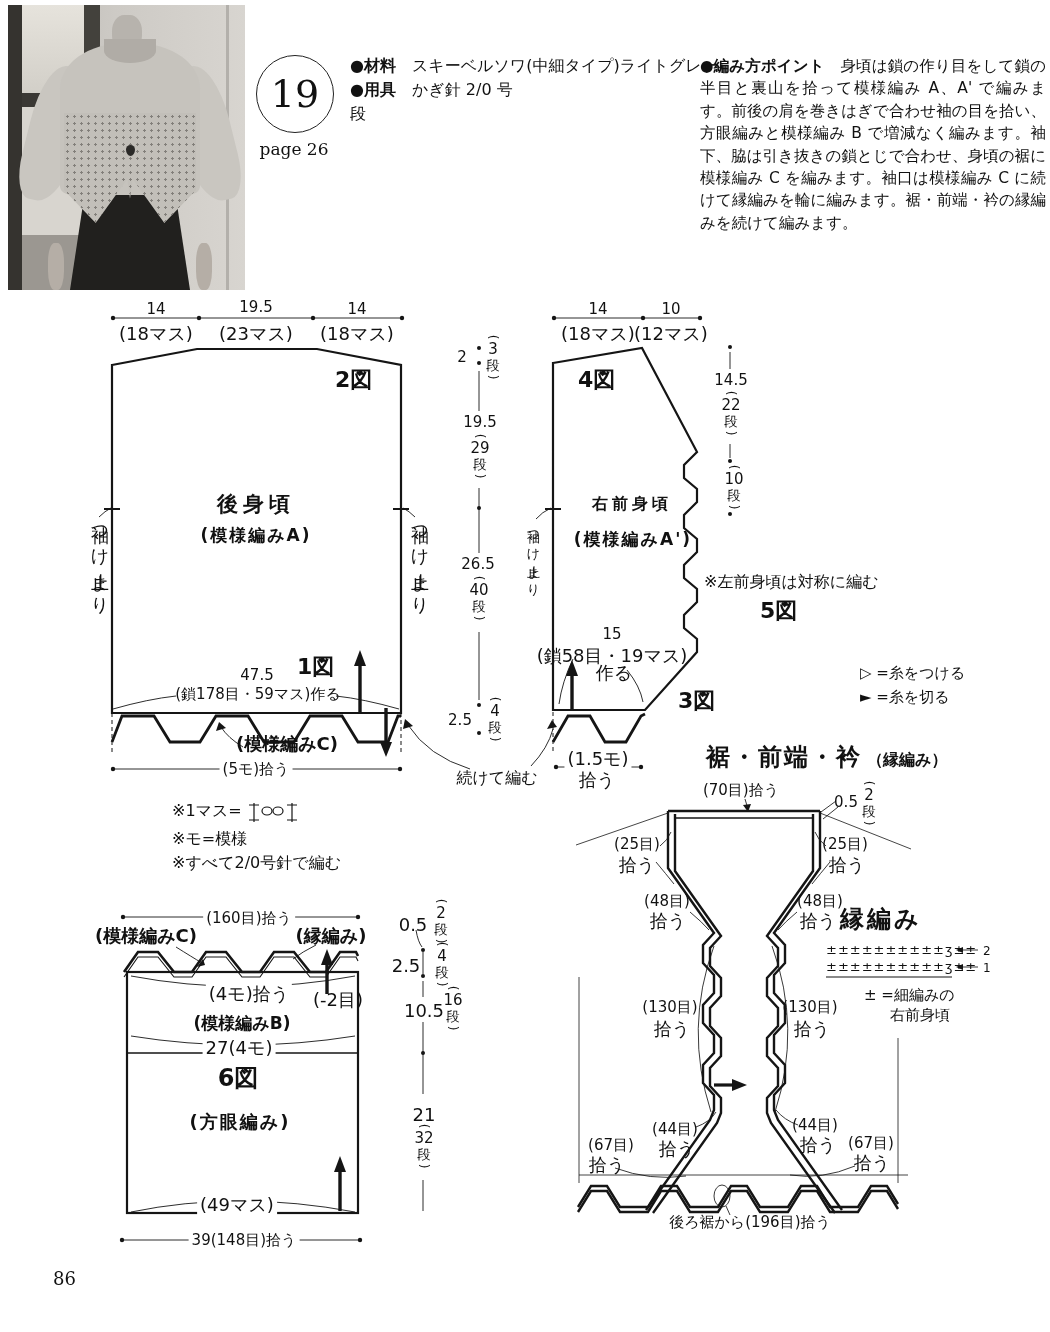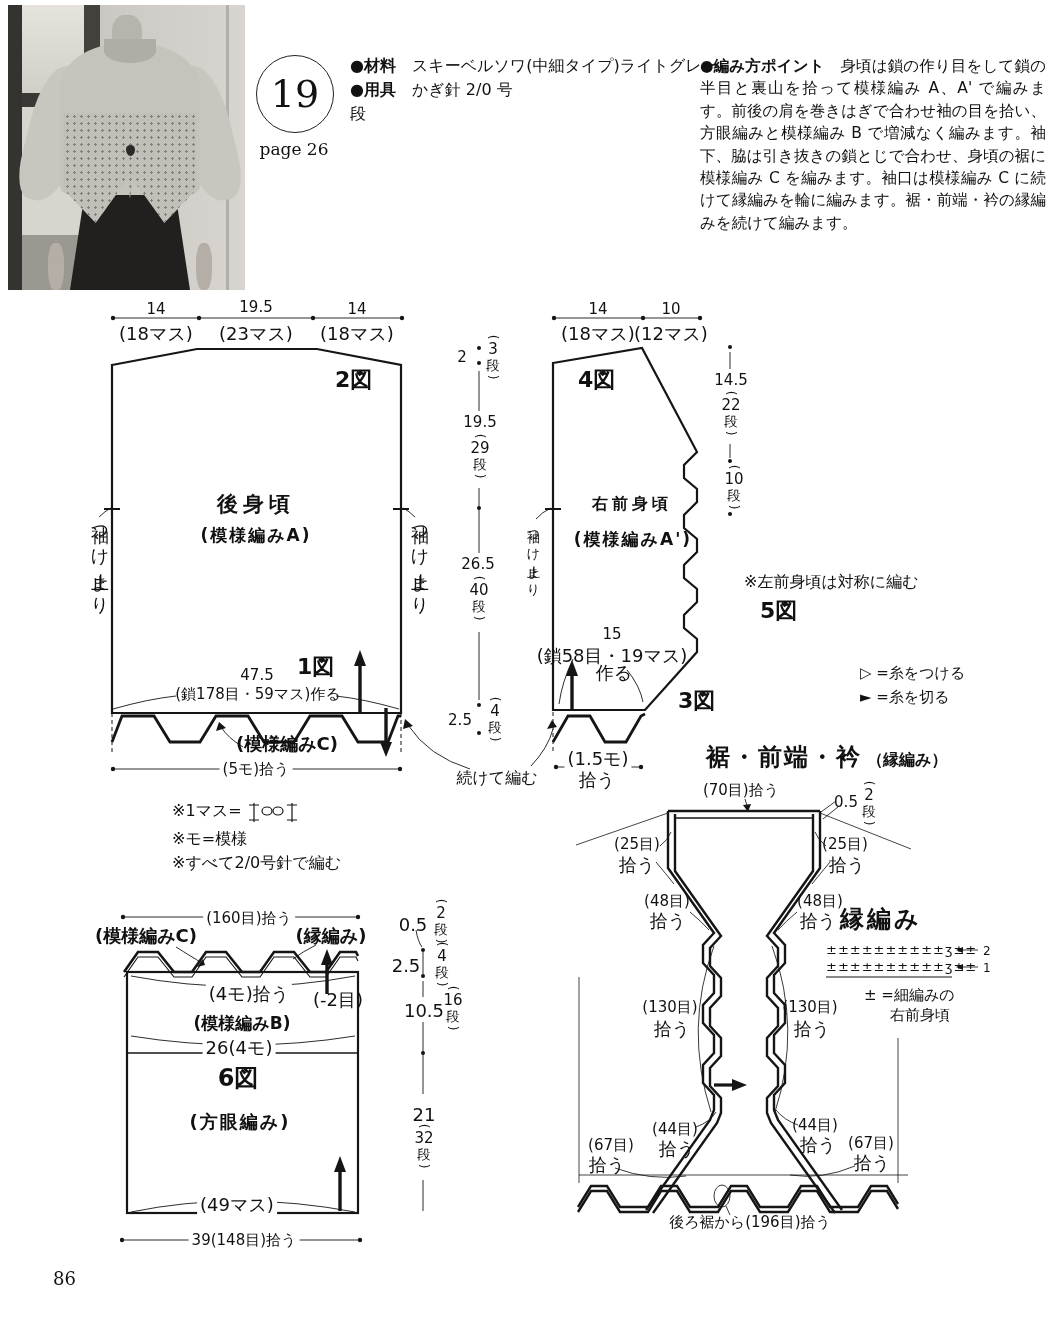--- a/index.html
+++ b/index.html
@@ -285,36 +285,36 @@
       <span class="n">10</span>
       <span class="u">段</span>
       <span class="p">)</span>
   </div>
   <span class="L c s15" style="left:612px;top:625px">15</span>
   <span class="L c s14" style="left:612px;top:644px">(鎖58目・19マス)</span>
   <span class="L c s14" style="left:614px;top:661px">作る</span>
   <span class="L b s22" style="left:678px;top:686px">3図</span>
   <span class="L c bg s14" style="left:598px;top:747px">(1.5モ)</span>
   <span class="L c bg s14" style="left:597px;top:768px">拾う</span>
-  <span class="L s16" style="left:744px;top:572px">※左前身頃は対称に編む</span>
+  <span class="L s16" style="left:704px;top:572px">※左前身頃は対称に編む</span>
   <span class="L b s22" style="left:760px;top:596px">5図</span>
   <span class="L s15" style="left:860px;top:664px">▷ =糸をつける</span>
   <span class="L s15" style="left:860px;top:688px">► =糸を切る</span>
 
   <span class="L s16" style="left:172px;top:801px">※1マス=</span>
   <span class="L s16" style="left:172px;top:829px">※モ=模様</span>
   <span class="L s16" style="left:172px;top:853px">※すべて2/0号針で編む</span>
 
   <span class="L c bg s15" style="left:249px;top:909px">(160目)拾う</span>
   <span class="L c b s18" style="left:146px;top:924px">(模様編みC)</span>
   <span class="L c b s18" style="left:331px;top:924px">(縁編み)</span>
   <span class="L c bg s14" style="left:249px;top:982px">(4モ)拾う</span>
   <span class="L s14" style="left:313px;top:988px">(-2目)</span>
   <span class="L c b s17" style="left:242px;top:1012px">(模様編みB)</span>
-  <span class="L c bg s14" style="left:239px;top:1036px">26(4モ)</span>
+  <span class="L c bg s14" style="left:239px;top:1036px">27(4モ)</span>
   <span class="L c b s24" style="left:238px;top:1062px">6図</span>
   <span class="L c b s18" style="left:240px;top:1110px;letter-spacing:2px">(方眼編み)</span>
   <span class="L c bg s14" style="left:237px;top:1193px">(49マス)</span>
   <span class="L c bg s15" style="left:244px;top:1231px">39(148目)拾う</span>
   <span class="L c s14" style="left:413px;top:914px">0.5</span>
   <div class="vbk" style="left:441px;top:897px">
     <span class="p">(</span>
       <span class="n">2</span>
       <span class="u">段</span>
       <span class="p">)</span>

